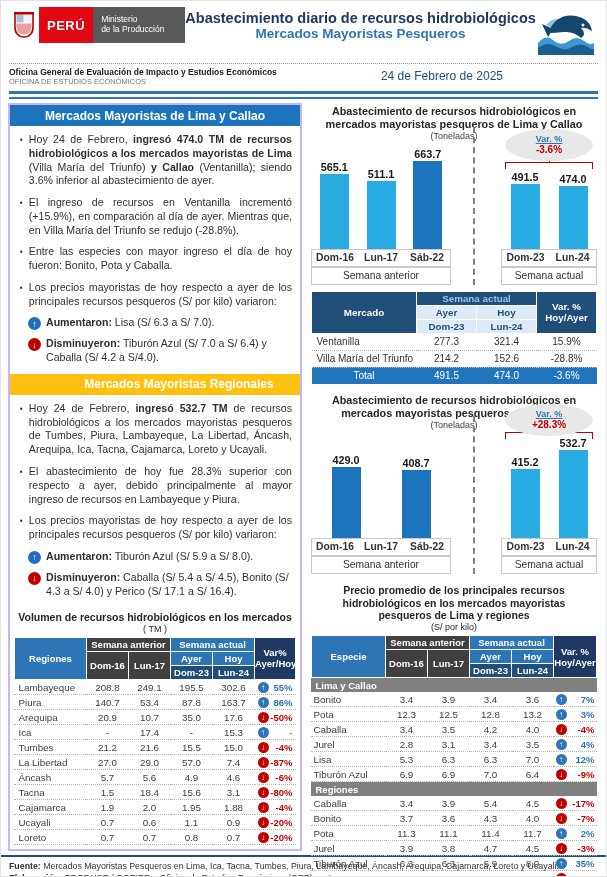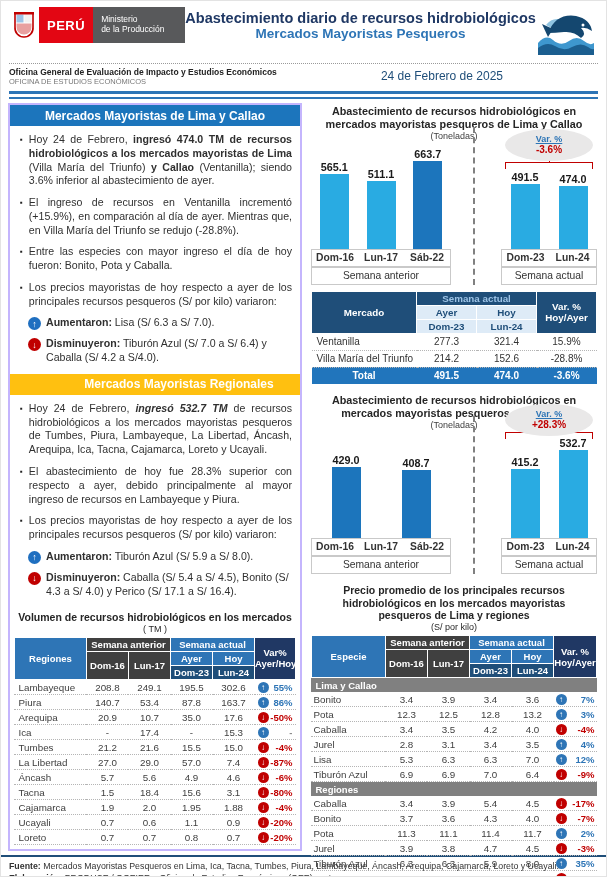--- a/index.html
+++ b/index.html
@@ -99,21 +99,21 @@
   .chart[data-chart-index="1"] .bracket { top:-2px; }
 
   
   .mtable { width:285px; margin:6px auto 8px auto; }
   .mtable th { border:1px solid #fff; padding:1px 0; font-size:9.8px; }
   .mtable .mh-navy { background:#1F4E79; color:#fff; }
   .mtable .mh-navy.sact { color:#9DC3E6; }
   .mtable .mh-light { background:#DEEBF7; color:#1F4E79; }
   .mtable td { font-size:10px; color:#333; padding:2.5px 2px; border-bottom:1px dotted #B5B5B5; text-align:center; }
   .mtable td.tname { text-align:left; padding-left:5px; }
-  .mtable tr.total td { background:#2175BC; color:#fff; font-weight:bold; border-bottom:none; }
+  .mtable tr.total td { background:#2175BC; color:#fff; font-weight:normal; border-bottom:none; }
 
   
   .ptable { width:285px; margin:2px auto 0 auto; }
   .ptable th { color:#fff; font-size:9.5px; border:1px solid #fff; padding:1px 0; }
   .ptable td { font-size:9.8px; color:#404040; padding:1.5px 2px; border-bottom:1px dotted #B5B5B5; }
   .ptable tr.secrow td { background:#808080; color:#fff; font-weight:bold; text-align:left; padding-left:4px; font-size:9.5px; border-bottom:none; }
 
   
   footer { border-top:2px solid #1F4E79; margin-top:4px; padding:4px 8px; }
   .fline { font-size:8.8px; color:#333; line-height:1.35; }
@@ -195,21 +195,21 @@
         <div class="price-line">
           <span class="arrc down">↓</span>
           <span class="ptext"><span class="pl">Disminuyeron:</span><span> Tiburón Azul (S/ 7.0 a S/ 6.4) y Caballa (S/ 4.2 a S/4.0).</span></span>
         </div>
       </div>
 
       <div class="sec-bar amber">Mercados Mayoristas Regionales</div>
       <div class="bullets">
         <div class="bullet">
             <span class="bq">▪</span>
-            <span class="btext"><span>Hoy 24 de Febrero, </span><span style="font-weight: bold; font-style: italic;">ingresó 532.7 TM</span><span> de recursos hidrobiológicos a los mercados mayoristas pesqueros de Tumbes, Piura, Lambayeque, La Libertad, Áncash, Arequipa, Ica, Tacna, Cajamarca, Loreto y Ucayali.</span></span>
+            <span class="btext"><span>Hoy 24 de Febrero, </span><span style="font-weight: bold;">ingresó 532.7 TM</span><span> de recursos hidrobiológicos a los mercados mayoristas pesqueros de Tumbes, Piura, Lambayeque, La Libertad, Áncash, Arequipa, Ica, Tacna, Cajamarca, Loreto y Ucayali.</span></span>
           </div>
         <div class="bullet">
             <span class="bq">▪</span>
             <span class="btext"><span>El abastecimiento de hoy fue 28.3% superior con respecto a ayer, debido principalmente al mayor ingreso de recursos en Lambayeque y Piura.</span></span>
           </div>
         <div class="bullet">
             <span class="bq">▪</span>
             <span class="btext"><span>Los precios mayoristas de hoy respecto a ayer de los principales recursos pesqueros (S/ por kilo) variaron:</span></span>
           </div>
         <div class="price-line">

